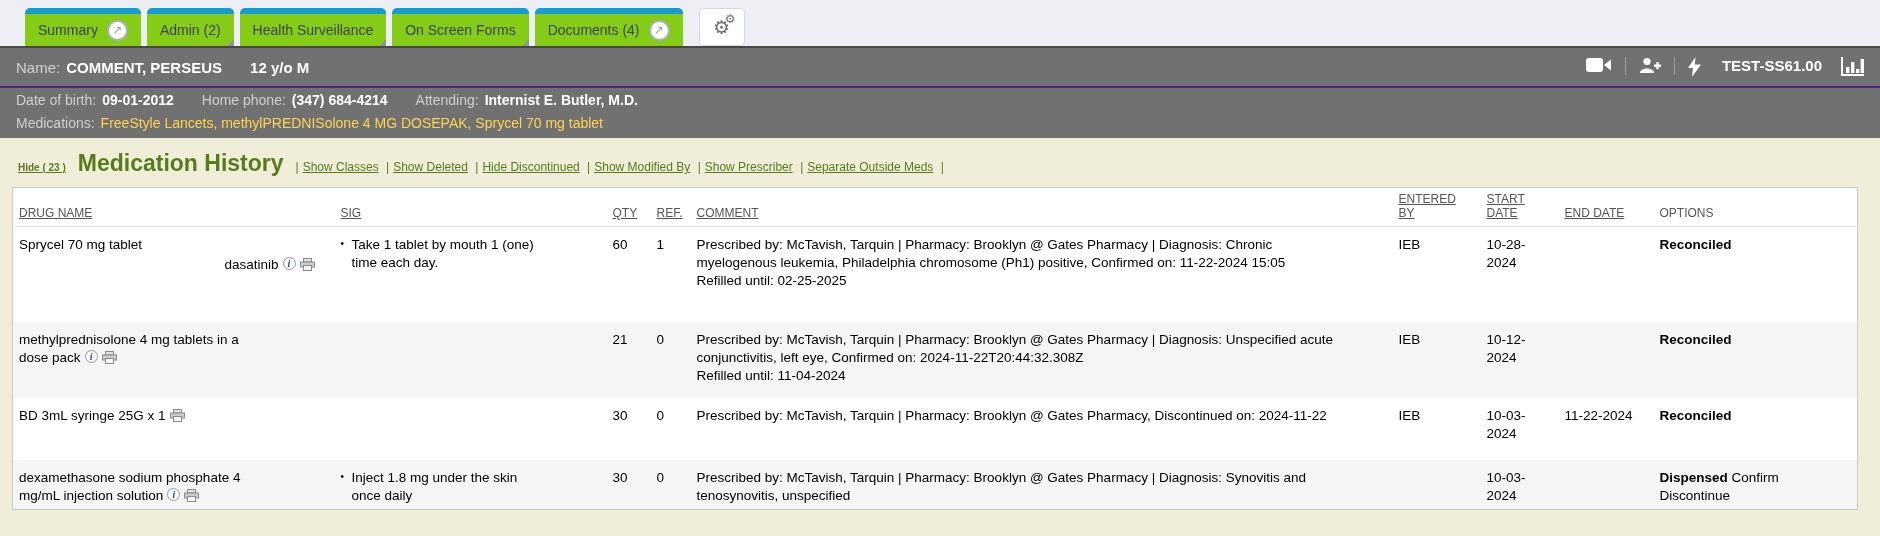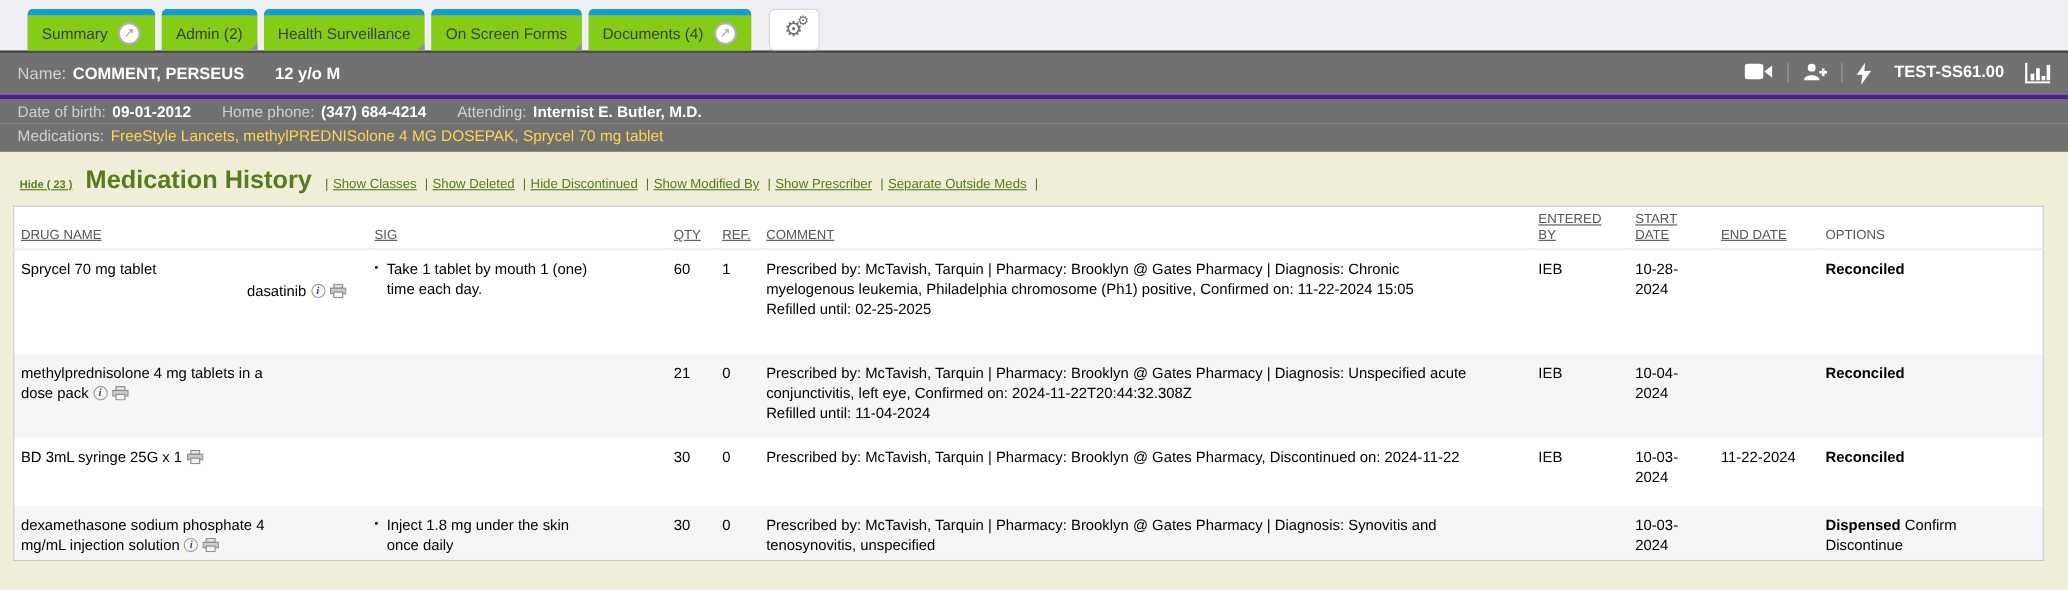--- a/index.html
+++ b/index.html
@@ -21,21 +21,21 @@
                   color:#9aa0a6; font-size:12px; margin-left:9px; background:#fff; }
   .gear-btn { background:#fff; border:1px solid #d4d7dc; border-radius:5px; height:38px;
               width:46px; margin-left:10px; display:flex; align-items:center;
               justify-content:center; cursor:pointer; position:relative; }
   .gear-main { font-size:19px; color:#6b7075; line-height:1; }
   .gear-small { font-size:12px; color:#6b7075; position:absolute; top:4px; right:8px; line-height:1; }
 
   
   .name-bar { height:40px; background:#717171; border-top:2px solid #474747;
               display:flex; align-items:center; padding:0 16px; font-size:15px; }
-  .demo-bar { height:26px; background:#717171; border-top:4px solid #4c1d95;
+  .demo-bar { height:26px; background:#717171; border-top:2px solid #4c1d95;
               display:flex; align-items:center; padding:0 16px; font-size:14px; }
   .meds-bar { height:26px; background:#717171; display:flex; align-items:center;
               padding:0 16px 4px 16px; font-size:14px; }
   .hlbl { color:#cfcfcf; margin-right:6px; }
   .hval { color:#ffffff; font-weight:bold; }
   .gap28 { margin-left:28px; }
   .meds-val { color:#fed44e; }
   .right-icons { margin-left:auto; display:flex; align-items:flex-start; gap:13px;font-weight:bold; }
   .vline { width:1px; height:18px; background:#9e9e9e; }
   .station { color:#fff; font-size:15px; margin:0 6px 0 8px; }
@@ -230,21 +230,21 @@
         <td>
             <div class="sig"></div>
           </td>
         <td>21</td>
         <td>0</td>
         <td>
           <div class="cmt">Prescribed by: McTavish, Tarquin | Pharmacy: Brooklyn @ Gates Pharmacy | Diagnosis: Unspecified acute conjunctivitis, left eye, Confirmed on: 2024-11-22T20:44:32.308Z</div>
           <div class="cmt">Refilled until: 11-04-2024</div>
         </td>
         <td>IEB</td>
-        <td>10-04-2024</td>
+        <td>10-12-2024</td>
         <td></td>
         <td><span class="status">Reconciled</span>
             <span class="actions"></span></td>
       </tr>
 
       <tr class="r3">
         <td>
           <div class="drug-line"><span>BD 3mL syringe 25G x 1</span><svg class="print-icon" width="15" height="13" viewBox="0 0 15 13">
                 <rect x="3.5" y="0.5" width="8" height="3.5" fill="#e3e3e3" stroke="#8a8a8a"></rect>
                 <rect x="0.5" y="4" width="14" height="5" fill="#c7cbd3" stroke="#8a8a8a"></rect>

